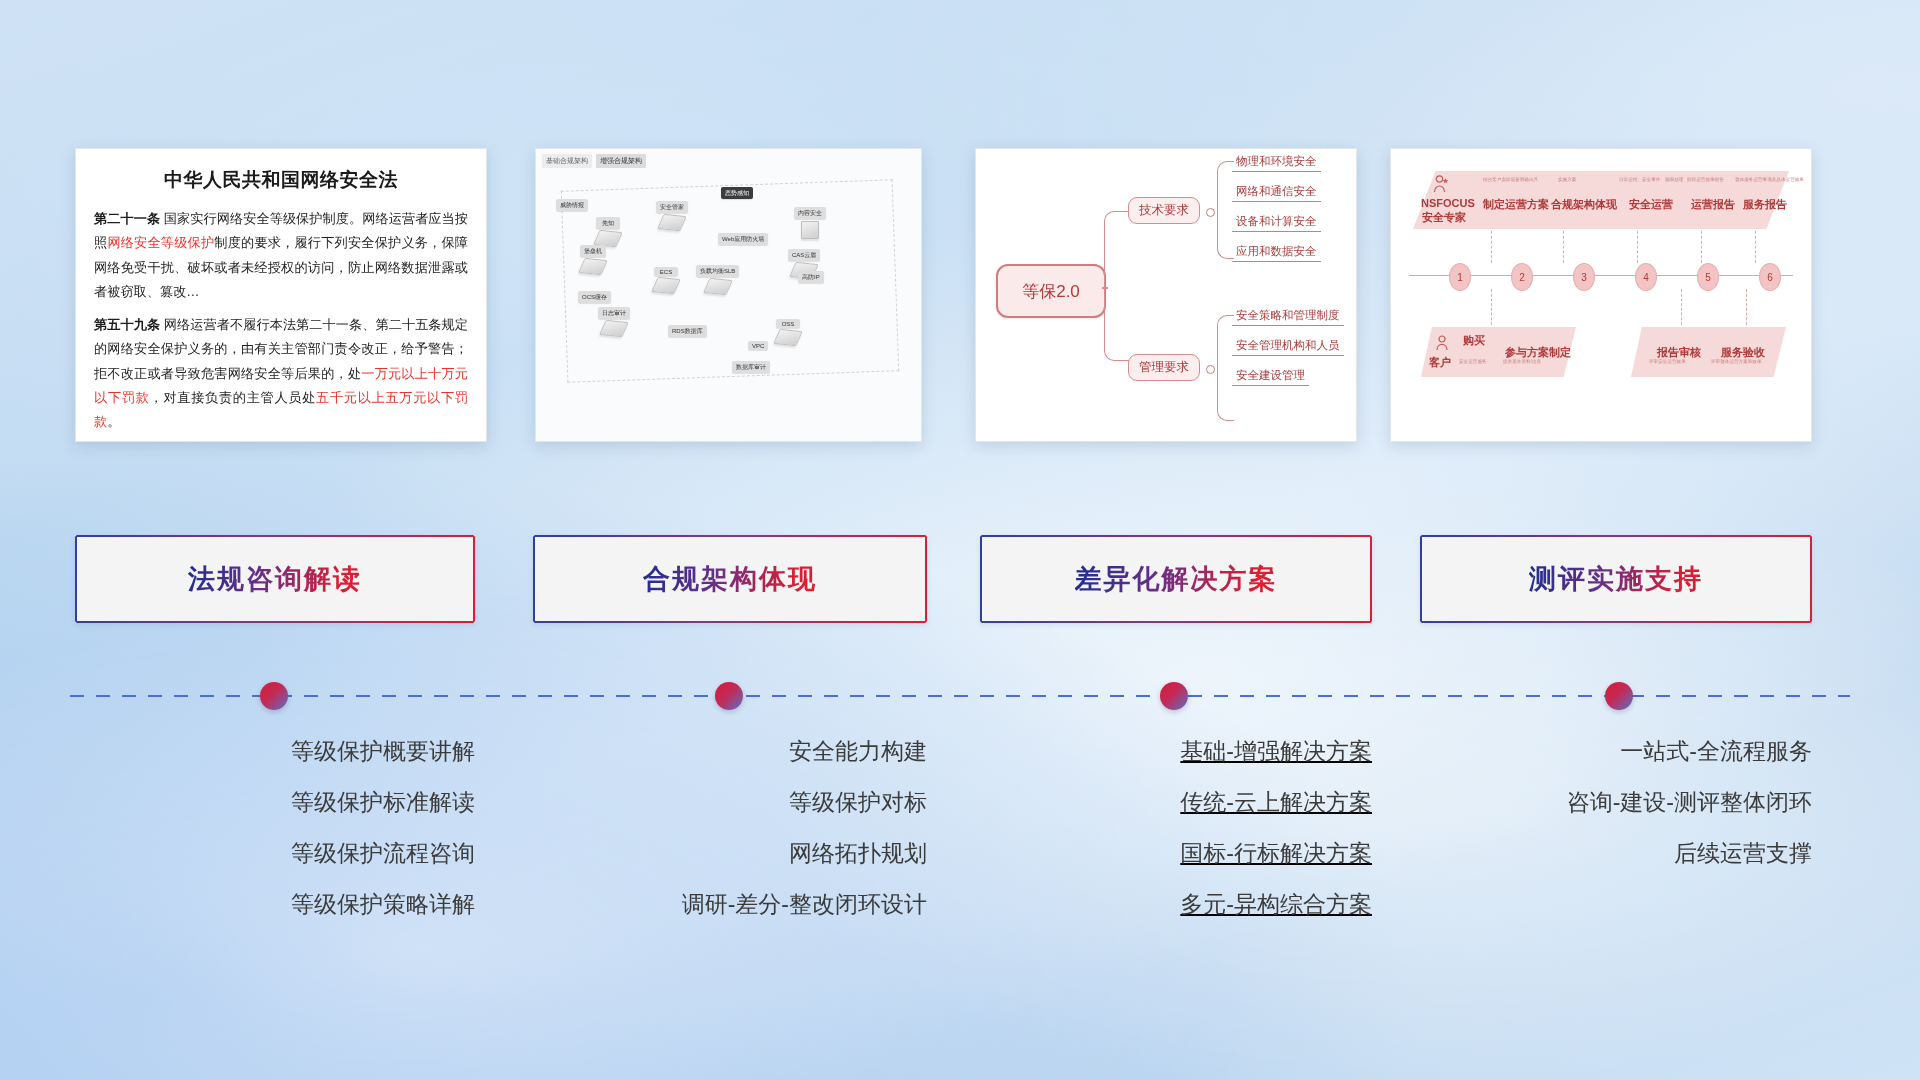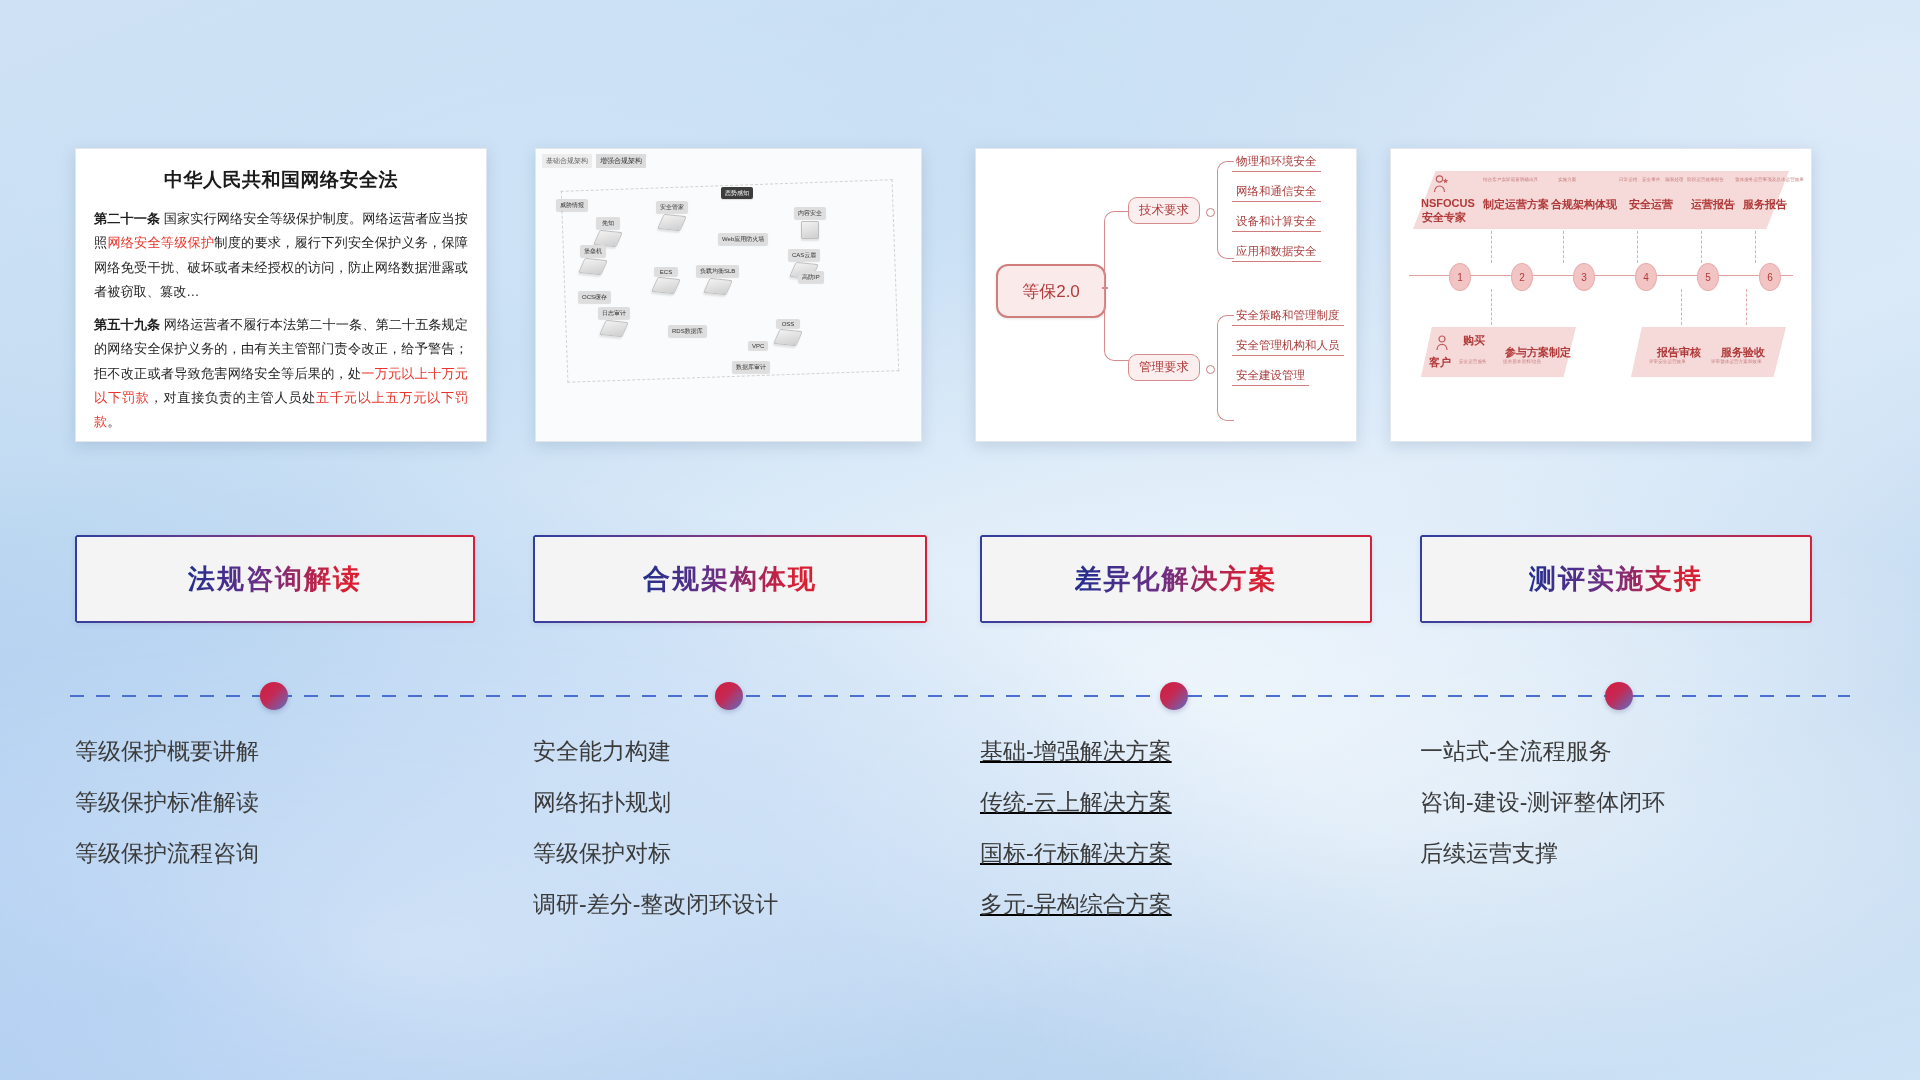--- a/index.html
+++ b/index.html
@@ -111,21 +111,21 @@
 
   
   .timeline{position:absolute;left:70px;top:695px;width:1780px;height:2px;
         background:repeating-linear-gradient(to right,#4a6fd0 0 14px,transparent 14px 26px);}
   .tdot{position:absolute;width:28px;height:28px;border-radius:50%;top:-13px;
         background:linear-gradient(135deg,#d61a3c 0%,#c32a55 45%,#5b6fc6 100%);
         box-shadow:0 2px 5px rgba(60,60,120,.25);}
 
   
   .lists{position:absolute;left:0;top:740px;width:1920px;}
-  .col{position:absolute;text-align:left;}
+  .col{position:absolute;text-align:right;}
   .col .item{font-size:23px;color:#3b3b3b;line-height:1;margin-bottom:28px;white-space:nowrap;}
   .col.l1{left:75px;width:400px;}
   .col.l2{left:533px;width:394px;}
   .col.l3{left:980px;width:392px;text-decoration:underline;}
   .col.l4{left:1420px;width:392px;}
 </style>
 </head>
 <body>
 
 <div class="bg"></div>
@@ -327,25 +327,26 @@
   <div class="tdot" style="left:645px;"></div>
   <div class="tdot" style="left:1090px;"></div>
   <div class="tdot" style="left:1535px;"></div>
 </div>
 
 <div class="lists">
   <div class="col l1">
     <div class="item">等级保护概要讲解</div>
     <div class="item">等级保护标准解读</div>
     <div class="item">等级保护流程咨询</div>
+    <div class="item">等级保护策略详解</div>
   </div>
   <div class="col l2">
     <div class="item">安全能力构建</div>
+    <div class="item">等级保护对标</div>
     <div class="item">网络拓扑规划</div>
-    <div class="item">等级保护对标</div>
     <div class="item">调研-差分-整改闭环设计</div>
   </div>
   <div class="col l3">
     <div class="item">基础-增强解决方案</div>
     <div class="item">传统-云上解决方案</div>
     <div class="item">国标-行标解决方案</div>
     <div class="item">多元-异构综合方案</div>
   </div>
   <div class="col l4">
     <div class="item">一站式-全流程服务</div>

